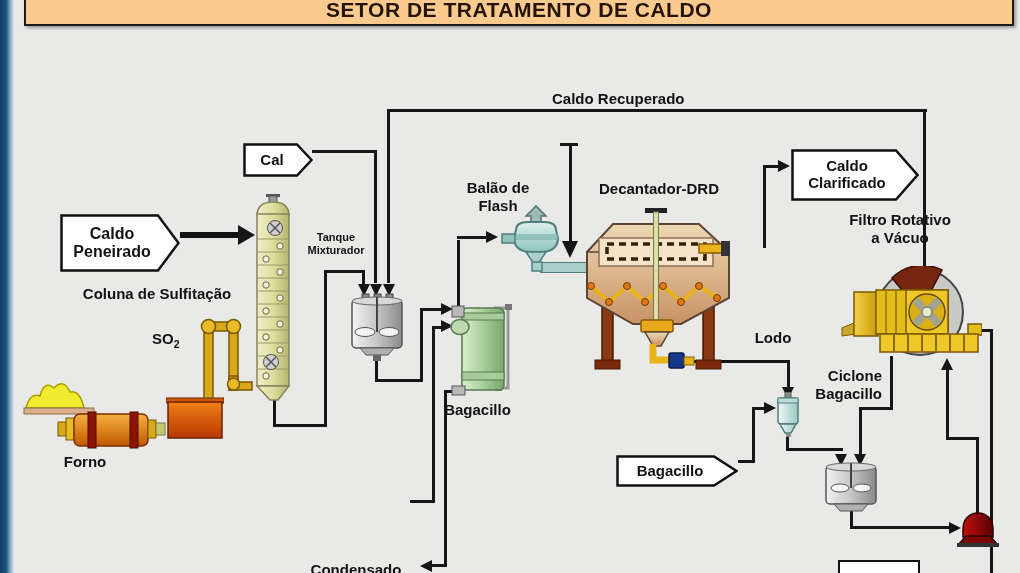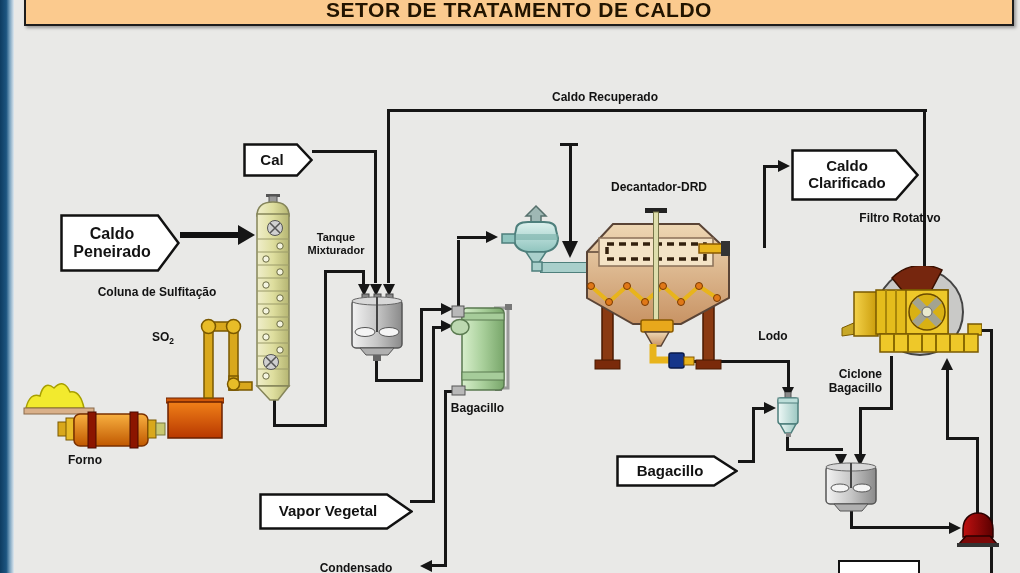--- a/index.html
+++ b/index.html
@@ -12,21 +12,21 @@
   .banner .t{position:absolute;left:0;right:0;bottom:2px;text-align:center;
           font-size:21px;font-weight:bold;letter-spacing:.5px;color:#221400;}
   .ln{position:absolute;background:#161616;}
   .arr{position:absolute;width:0;height:0;}
   .arr.down{border-left:6px solid transparent;border-right:6px solid transparent;border-top:12px solid #161616;}
   .arr.up{border-left:6px solid transparent;border-right:6px solid transparent;border-bottom:12px solid #161616;}
   .arr.right{border-top:6px solid transparent;border-bottom:6px solid transparent;border-left:12px solid #161616;}
   .arr.left{border-top:6px solid transparent;border-bottom:6px solid transparent;border-right:12px solid #161616;}
   .arr.big-down{border-left:8px solid transparent;border-right:8px solid transparent;border-top:17px solid #161616;}
   .lbl{position:absolute;font-weight:bold;color:#121212;text-align:center;
-       line-height:1.18;font-size:12px;white-space:nowrap;}
+       line-height:1.18;font-size:15px;white-space:nowrap;}
   .lbl.sm{font-size:11px;}
   .tag{position:absolute;margin-top:8px;}
   .tag svg{position:absolute;left:0;top:0;}
   .tag .t{position:absolute;inset:0;display:flex;flex-direction:column;align-items:center;
           justify-content:center;font-weight:bold;font-size:15px;line-height:1.12;color:#121212;}
   .pipe-cyan{position:absolute;background:#a9cfcb;border:1.5px solid #4e7f7c;}
   .thick{position:absolute;background:#111;}
   .partial-box{position:absolute;background:#fff;border:2.5px solid #111;}
   .equip{position:absolute;}
 </style>
@@ -397,52 +397,49 @@
   <div class="tag" style="left:791px;top:141px;width:128px;height:52px;">
     <svg width="128" height="52">
         <polygon points="1.5,1.5 105,1.5 126.5,26 105,50.5 1.5,50.5" fill="#fff" stroke="#111" stroke-width="2.5"></polygon>
       </svg>
     <div class="t" style="padding-right:16px;">
       <span>Caldo</span>
       <span>Clarificado</span>
     </div>
   </div>
 
-  <div class="tag" style="left:259px;top:485px;width:154px;height:37px;">
-    <svg width="154" height="37">
-        <polygon points="1.5,1.5 128,1.5 152.5,18.5 128,35.5 1.5,35.5" fill="#fff" stroke="#111" stroke-width="2.5"></polygon>
-      </svg>
-    <div class="t" style="padding-right:16px;">
-      <span>Vapor Vegetal</span>
-    </div>
-  </div>
 
   <div class="tag" style="left:616px;top:447px;width:122px;height:32px;">
     <svg width="122" height="32">
         <polygon points="1.5,1.5 98,1.5 120.5,16 98,30.5 1.5,30.5" fill="#fff" stroke="#111" stroke-width="2.5"></polygon>
       </svg>
     <div class="t" style="padding-right:14px;">
       <span>Bagacillo</span>
     </div>
   </div>
 
   <div class="lbl" style="left:552px;top:90px;">Caldo Recuperado</div>
   <div class="lbl" style="left:62px;top:285px;width:190px;">Coluna de Sulfitação</div>
   <div class="lbl sm" style="left:300px;top:231px;width:72px;">
     <div>Tanque</div>
     <div>Mixturador</div>
   </div>
   <div class="lbl" style="left:152px;top:330px;">
     <span>SO</span><sub style="font-size:.7em;">2</sub>
   </div>
   <div class="lbl" style="left:50px;top:453px;width:70px;">Forno</div>
+  <div class="lbl" style="left:446px;top:179px;width:104px;">
+    <div>Balão de</div>
+    <div>Flash</div>
+  </div>
   <div class="lbl" style="left:420px;top:401px;width:115px;">Bagacillo</div>
   <div class="lbl" style="left:583px;top:180px;width:152px;">Decantador-DRD</div>
   <div class="lbl" style="left:830px;top:211px;width:140px;text-align:center;">
     <div>Filtro Rotativo</div>
+    <div>a Vácuo</div>
   </div>
   <div class="lbl" style="left:750px;top:329px;width:46px;">Lodo</div>
   <div class="lbl" style="left:798px;top:367px;width:84px;text-align:right;">
     <div>Ciclone</div>
     <div>Bagacillo</div>
   </div>
   <div class="lbl" style="left:296px;top:561px;width:120px;">Condensado</div>
 </div>
 
 </body></html>

